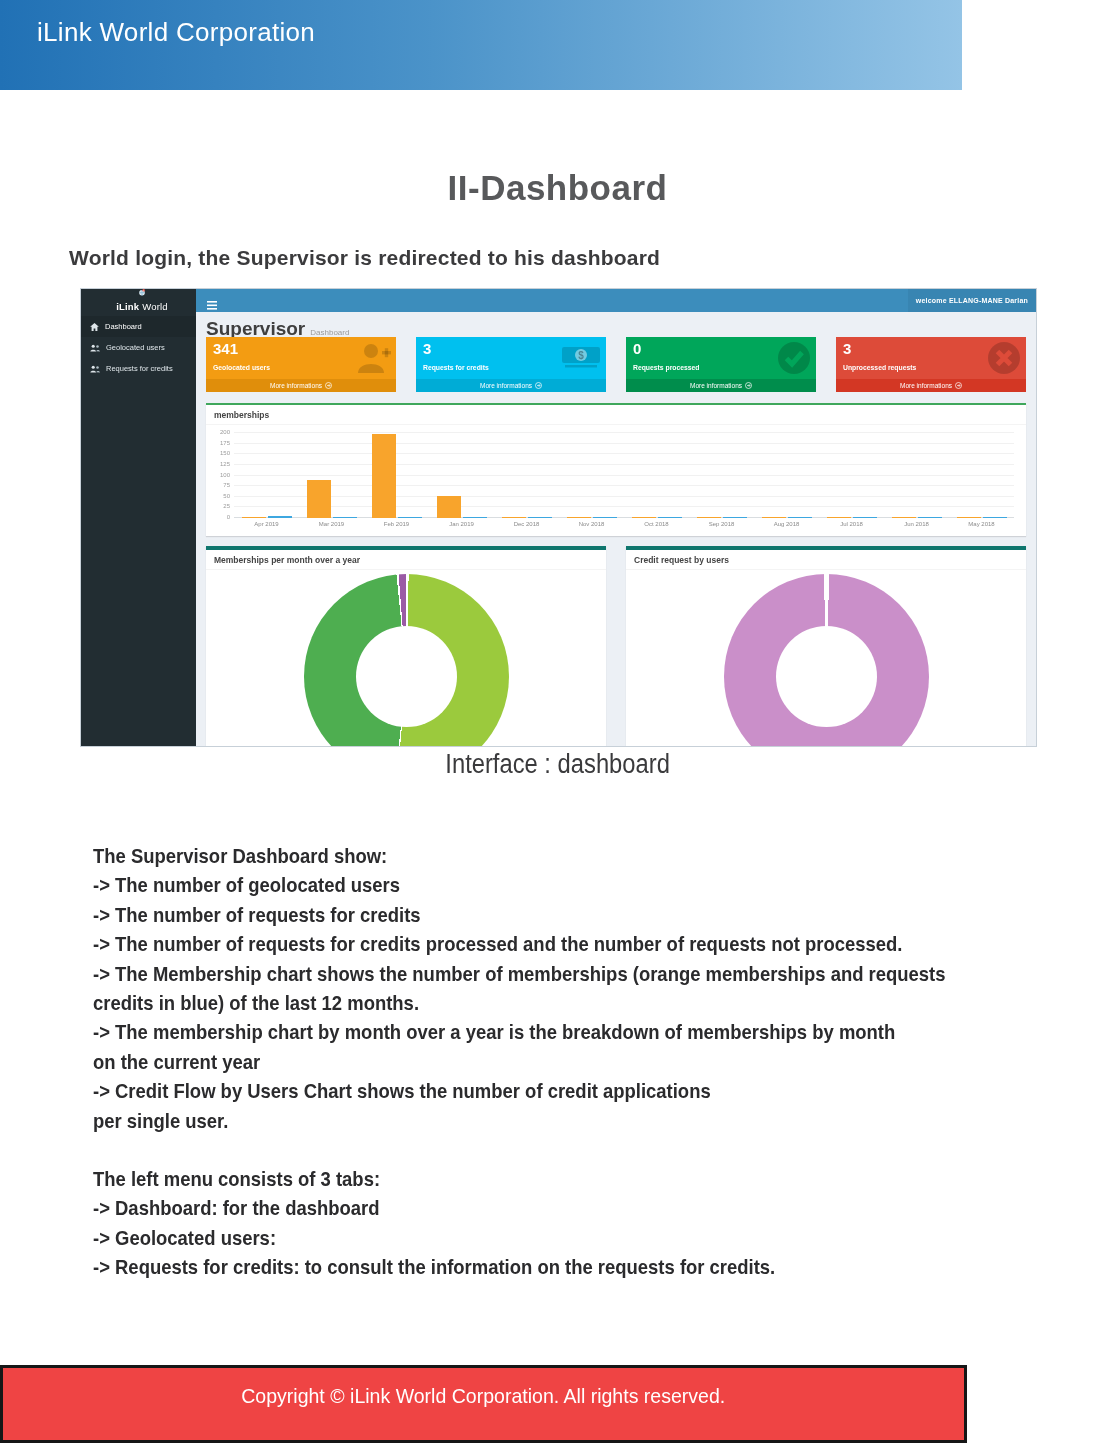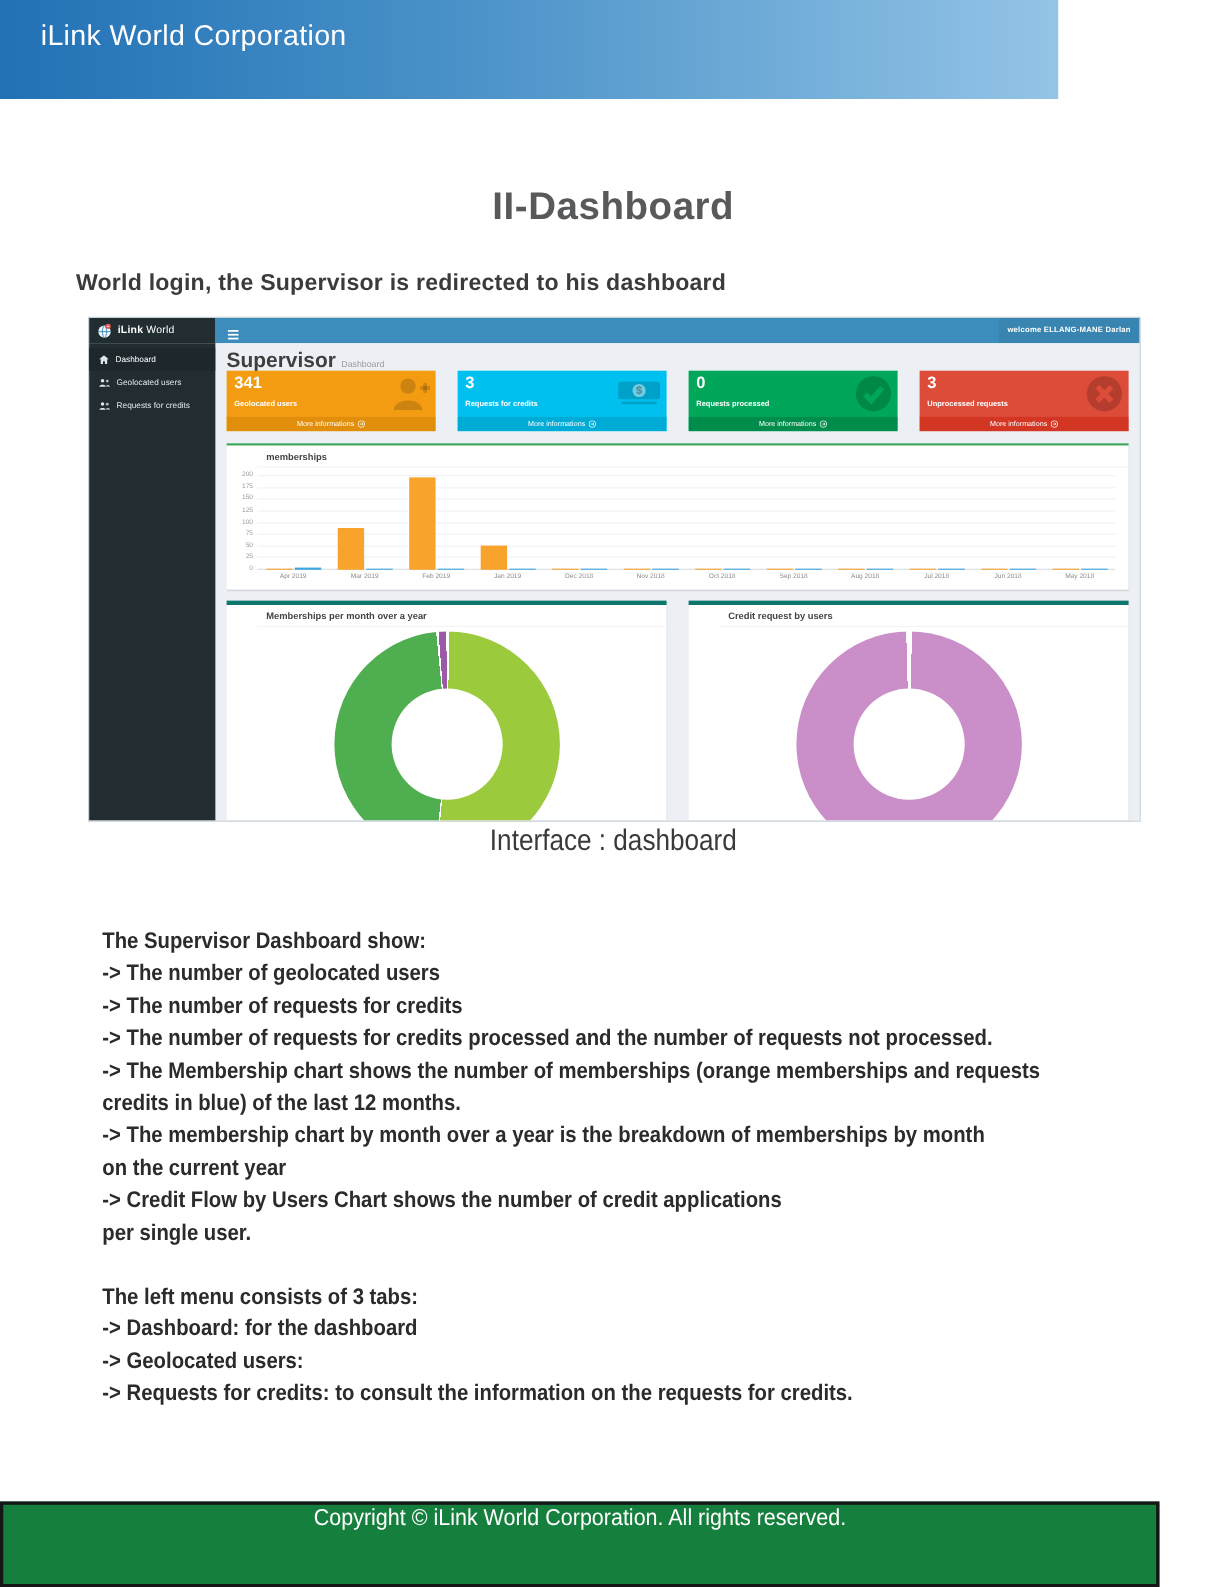--- a/index.html
+++ b/index.html
@@ -28,34 +28,34 @@
     font-size:27px;font-weight:normal;color:#3a3a3c;
   }
   .doc-caption>span{display:inline-block;transform:scaleX(.88);}
   .bodytext{
     position:absolute;left:93px;top:841px;width:1080px;
     font-size:20.5px;font-weight:bold;color:#2b2b2d;line-height:29.4px;
     transform:scaleX(.9);transform-origin:0 0;
   }
   .bodytext .para2{margin-top:29px;}
   .page-footer{
-    position:absolute;left:0;top:1365px;width:1054px;height:78px;box-sizing:border-box;
-    background:#15803d;border:3px solid #161616;color:#ffffff;text-align:center;
-    font-size:21px;
+    position:absolute;left:0;top:1365px;width:967px;height:78px;box-sizing:border-box;
+    background:#ef4444;border:3px solid #161616;color:#ffffff;text-align:center;
+    padding-top:16px;font-size:21px;
   }
   .page-footer>div{display:inline-block;transform:scaleX(.93);}
 
   
   .shot{
     position:absolute;left:80px;top:288px;width:955px;height:457px;overflow:hidden;
     background:#ecf0f5;border:1px solid #c7d0d8;box-sizing:content-box;
   }
   .brand{
     position:absolute;left:0;top:0;width:115px;height:23px;background:#222d32;
-    display:flex;align-items:center;gap:5px;padding-left:7px;box-sizing:border-box;color:#fff;
+    display:flex;align-items:center;gap:5px;padding-left:7px;box-sizing:border-box;color:#fff;flex-direction:column;
   }
   .brand .brand-text{font-size:9.5px;letter-spacing:.2px;}
   .brand .brand-text b{font-weight:bold;}
   .topbar{
     position:absolute;left:115px;top:0;width:840px;height:23px;background:#3c8dbc;
   }
   .topbar .burger{position:absolute;left:11px;top:7px;}
   .topbar .welcome{
     position:absolute;right:0;top:0;height:23px;display:flex;align-items:center;
     padding:0 8px;background:rgba(0,0,0,0.05);
@@ -87,21 +87,20 @@
     display:flex;align-items:center;justify-content:center;gap:3px;
     font-size:6.5px;color:#fff;cursor:pointer;
   }
   .panel{
     position:absolute;background:#ffffff;box-shadow:0 1px 1px rgba(0,0,0,.12);
     box-sizing:border-box;
   }
   .panel-title{
     font-size:8.5px;font-weight:bold;color:#444;padding:5px 8px 4px 8px;
     border-bottom:1px solid #f4f4f4;
-    margin-left:28px;
   }
   .panel-chart{left:10px;top:91px;width:820px;height:133px;border-top:2px solid #3fa75c;}
   .chart{position:absolute;left:28px;right:12px;top:28px;bottom:18px;}
   .gridline{position:absolute;left:0;right:0;height:1px;background:#f1f1f1;}
   .gridline.zero{background:#d9dde0;}
   .ytick{position:absolute;right:100%;margin-right:4px;font-size:6px;color:#9b9b9b;transform:translateY(-3px);white-space:nowrap;}
   .slots{position:absolute;left:0;right:0;top:0;bottom:0;display:flex;align-items:flex-end;}
   .slot{flex:1;display:flex;align-items:flex-end;justify-content:center;gap:2px;position:relative;height:100%;}
   .bar{width:24px;}
   .xlabel{position:absolute;top:100%;margin-top:3px;width:100%;text-align:center;font-size:6px;color:#8b8b8b;white-space:nowrap;}

